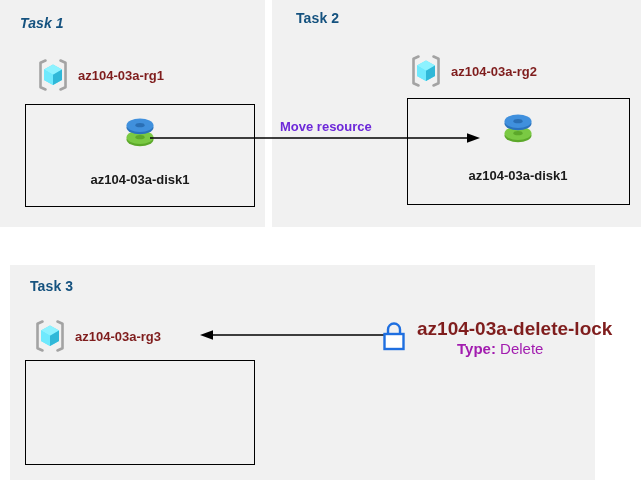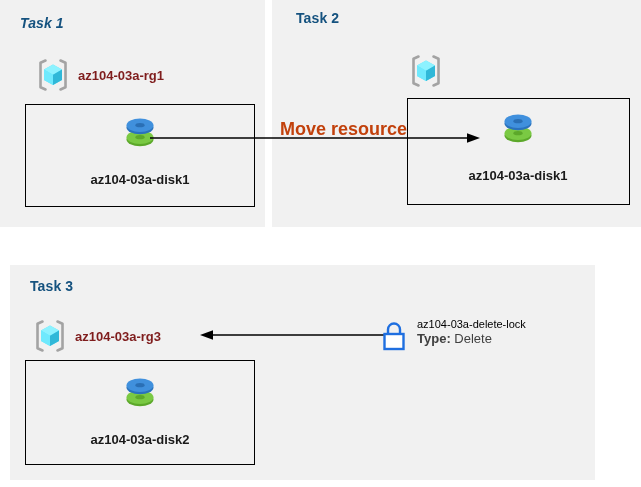--- a/index.html
+++ b/index.html
@@ -92,41 +92,41 @@
   
   .connector { position: absolute; overflow: visible; }
   #arrow-move   { left: 150px; top: 126px; width: 330px; height: 24px; }
   #arrow-lock   { left: 200px; top: 324px; width: 185px; height: 22px; }
 
   .arrow-line { stroke: #000000; stroke-width: 1.4px; fill: none; }
   .arrow-head { fill: #000000; }
 
   .connector-label {
     position: absolute;
-    font-size: 18px;
+    font-size: 13px;
     font-weight: bold;
-    color: #c2410c;
+    color: #6d28d9;
     white-space: nowrap;
   }
   #label-move { left: 280px; top: 119px; }
 
   
   #lock-node {
     position: absolute;
     left: 379px;
     top: 318px;
     display: flex;
     align-items: flex-start;
     gap: 8px;
     white-space: nowrap;
   }
   .lock-icon { width: 30px; height: 34px; display: block; flex: 0 0 auto; margin-top: 1px; }
   .lock-text { display: flex; flex-direction: column; line-height: 1.18; }
-  .lock-name { font-size: 11px; font-weight: normal; color: #000000; }
-  .lock-type-row { font-size: 13px; color: #404040; }
+  .lock-name { font-size: 19px; font-weight: bold; color: #7f1d1d; }
+  .lock-type-row { font-size: 15px; color: #a21caf; margin-left: 40px; }
   .lock-type-key { font-weight: bold; }
   .lock-type-val { font-weight: normal; }
 </style>
 </head>
 <body>
 
 <div class="stage">
 
   <div class="panel" id="panel-task1"></div>
   <div class="panel-title" id="title-task1">Task 1</div>
@@ -162,20 +162,21 @@
 
   <div class="rg-node" id="rg2-node">
     <svg class="rg-icon" viewBox="0 0 36 36">
       <path d="M10.5 3.5 L5.5 5.8 L5.5 30.2 L10.5 32.5" fill="none" stroke="#a3a3a3" stroke-width="2.6" stroke-linecap="round" stroke-linejoin="round"></path>
       <path d="M25.5 3.5 L30.5 5.8 L30.5 30.2 L25.5 32.5" fill="none" stroke="#a3a3a3" stroke-width="2.6" stroke-linecap="round" stroke-linejoin="round"></path>
       <polygon points="18,7.5 27,12.6 27,23 18,28.1 9,23 9,12.6" fill="#62e4fb"></polygon>
       <polygon points="18,7.5 27,12.6 18,17.8 9,12.6" fill="#8df2ff"></polygon>
       <polygon points="18,17.8 27,12.6 27,23 18,28.1" fill="#30b8d8"></polygon>
       <polygon points="18,17.8 18,28.1 9,23 9,12.6" fill="#6fe9fd"></polygon>
     </svg>
+    <span class="node-label">az104-03a-rg2</span>
   </div>
 
   <div class="resource-box" id="box-disk1-dst"></div>
 
   <div class="disk-node" id="disk1-dst-node">
     <svg class="disk-icon" viewBox="0 0 38 40">
       <ellipse cx="19" cy="27.5" rx="13.5" ry="6.8" fill="#5ca82a"></ellipse>
       <ellipse cx="19" cy="25.2" rx="13.5" ry="6.8" fill="#7ac943"></ellipse>
       <ellipse cx="19" cy="25.2" rx="4.6" ry="2.1" fill="#5ca82a"></ellipse>
       <ellipse cx="19" cy="15.5" rx="13.5" ry="6.8" fill="#2a72bd"></ellipse>
@@ -201,31 +202,20 @@
       <polygon points="18,7.5 27,12.6 27,23 18,28.1 9,23 9,12.6" fill="#62e4fb"></polygon>
       <polygon points="18,7.5 27,12.6 18,17.8 9,12.6" fill="#8df2ff"></polygon>
       <polygon points="18,17.8 27,12.6 27,23 18,28.1" fill="#30b8d8"></polygon>
       <polygon points="18,17.8 18,28.1 9,23 9,12.6" fill="#6fe9fd"></polygon>
     </svg>
     <span class="node-label">az104-03a-rg3</span>
   </div>
 
   <div class="resource-box" id="box-disk2"></div>
 
-  <div class="disk-node" id="disk2-node">
-    <svg class="disk-icon" viewBox="0 0 38 40">
-      <ellipse cx="19" cy="27.5" rx="13.5" ry="6.8" fill="#5ca82a"></ellipse>
-      <ellipse cx="19" cy="25.2" rx="13.5" ry="6.8" fill="#7ac943"></ellipse>
-      <ellipse cx="19" cy="25.2" rx="4.6" ry="2.1" fill="#5ca82a"></ellipse>
-      <ellipse cx="19" cy="15.5" rx="13.5" ry="6.8" fill="#2a72bd"></ellipse>
-      <ellipse cx="19" cy="13.2" rx="13.5" ry="6.8" fill="#4090dd"></ellipse>
-      <ellipse cx="19" cy="13.2" rx="4.6" ry="2.1" fill="#2a6fb5"></ellipse>
-    </svg>
-    <span class="disk-label">az104-03a-disk2</span>
-  </div>
 
   <svg class="connector" id="arrow-lock" viewBox="0 0 185 22">
     <line class="arrow-line" x1="185" y1="11" x2="12" y2="11"></line>
     <polygon class="arrow-head" points="0,11 13,6.2 13,15.8"></polygon>
   </svg>
 
   <div id="lock-node">
     <svg class="lock-icon" viewBox="0 0 30 34">
       <path d="M9 15 L9 10.5 A6 6 0 0 1 21 10.5 L21 15" fill="none" stroke="#1f6fe0" stroke-width="2.4"></path>
       <rect x="5.5" y="15" width="19" height="15" fill="#ffffff" stroke="#1f6fe0" stroke-width="2.4"></rect>

